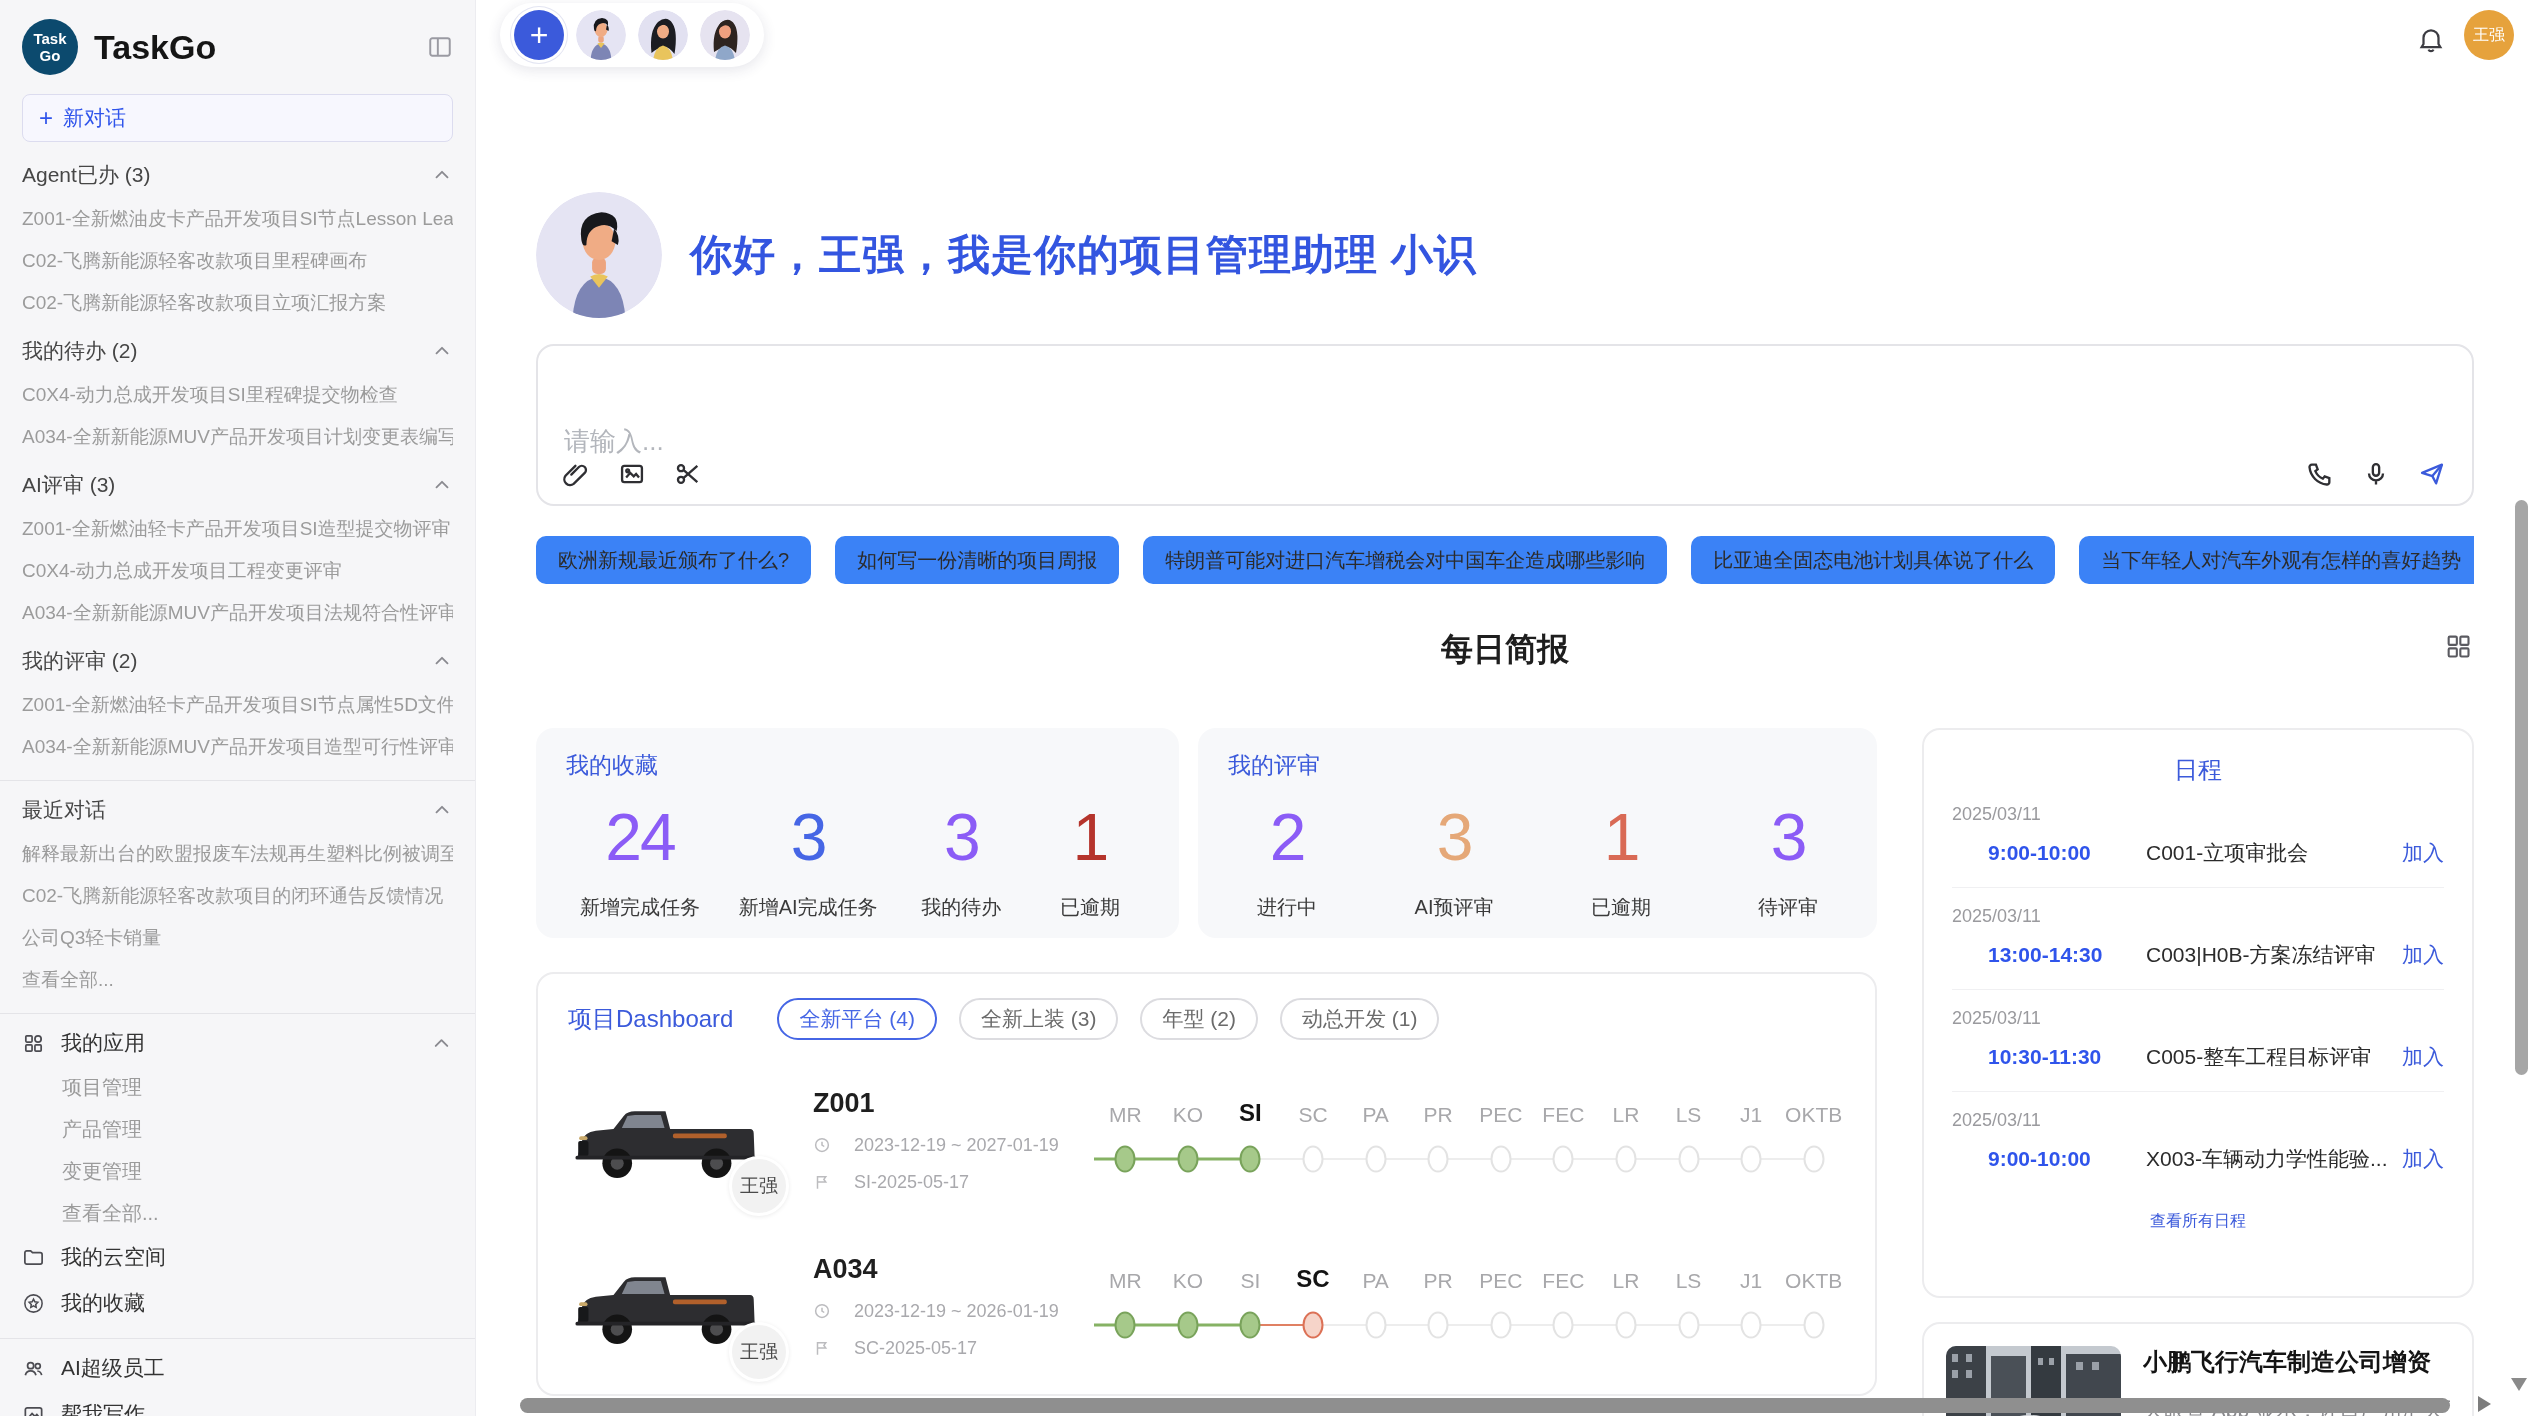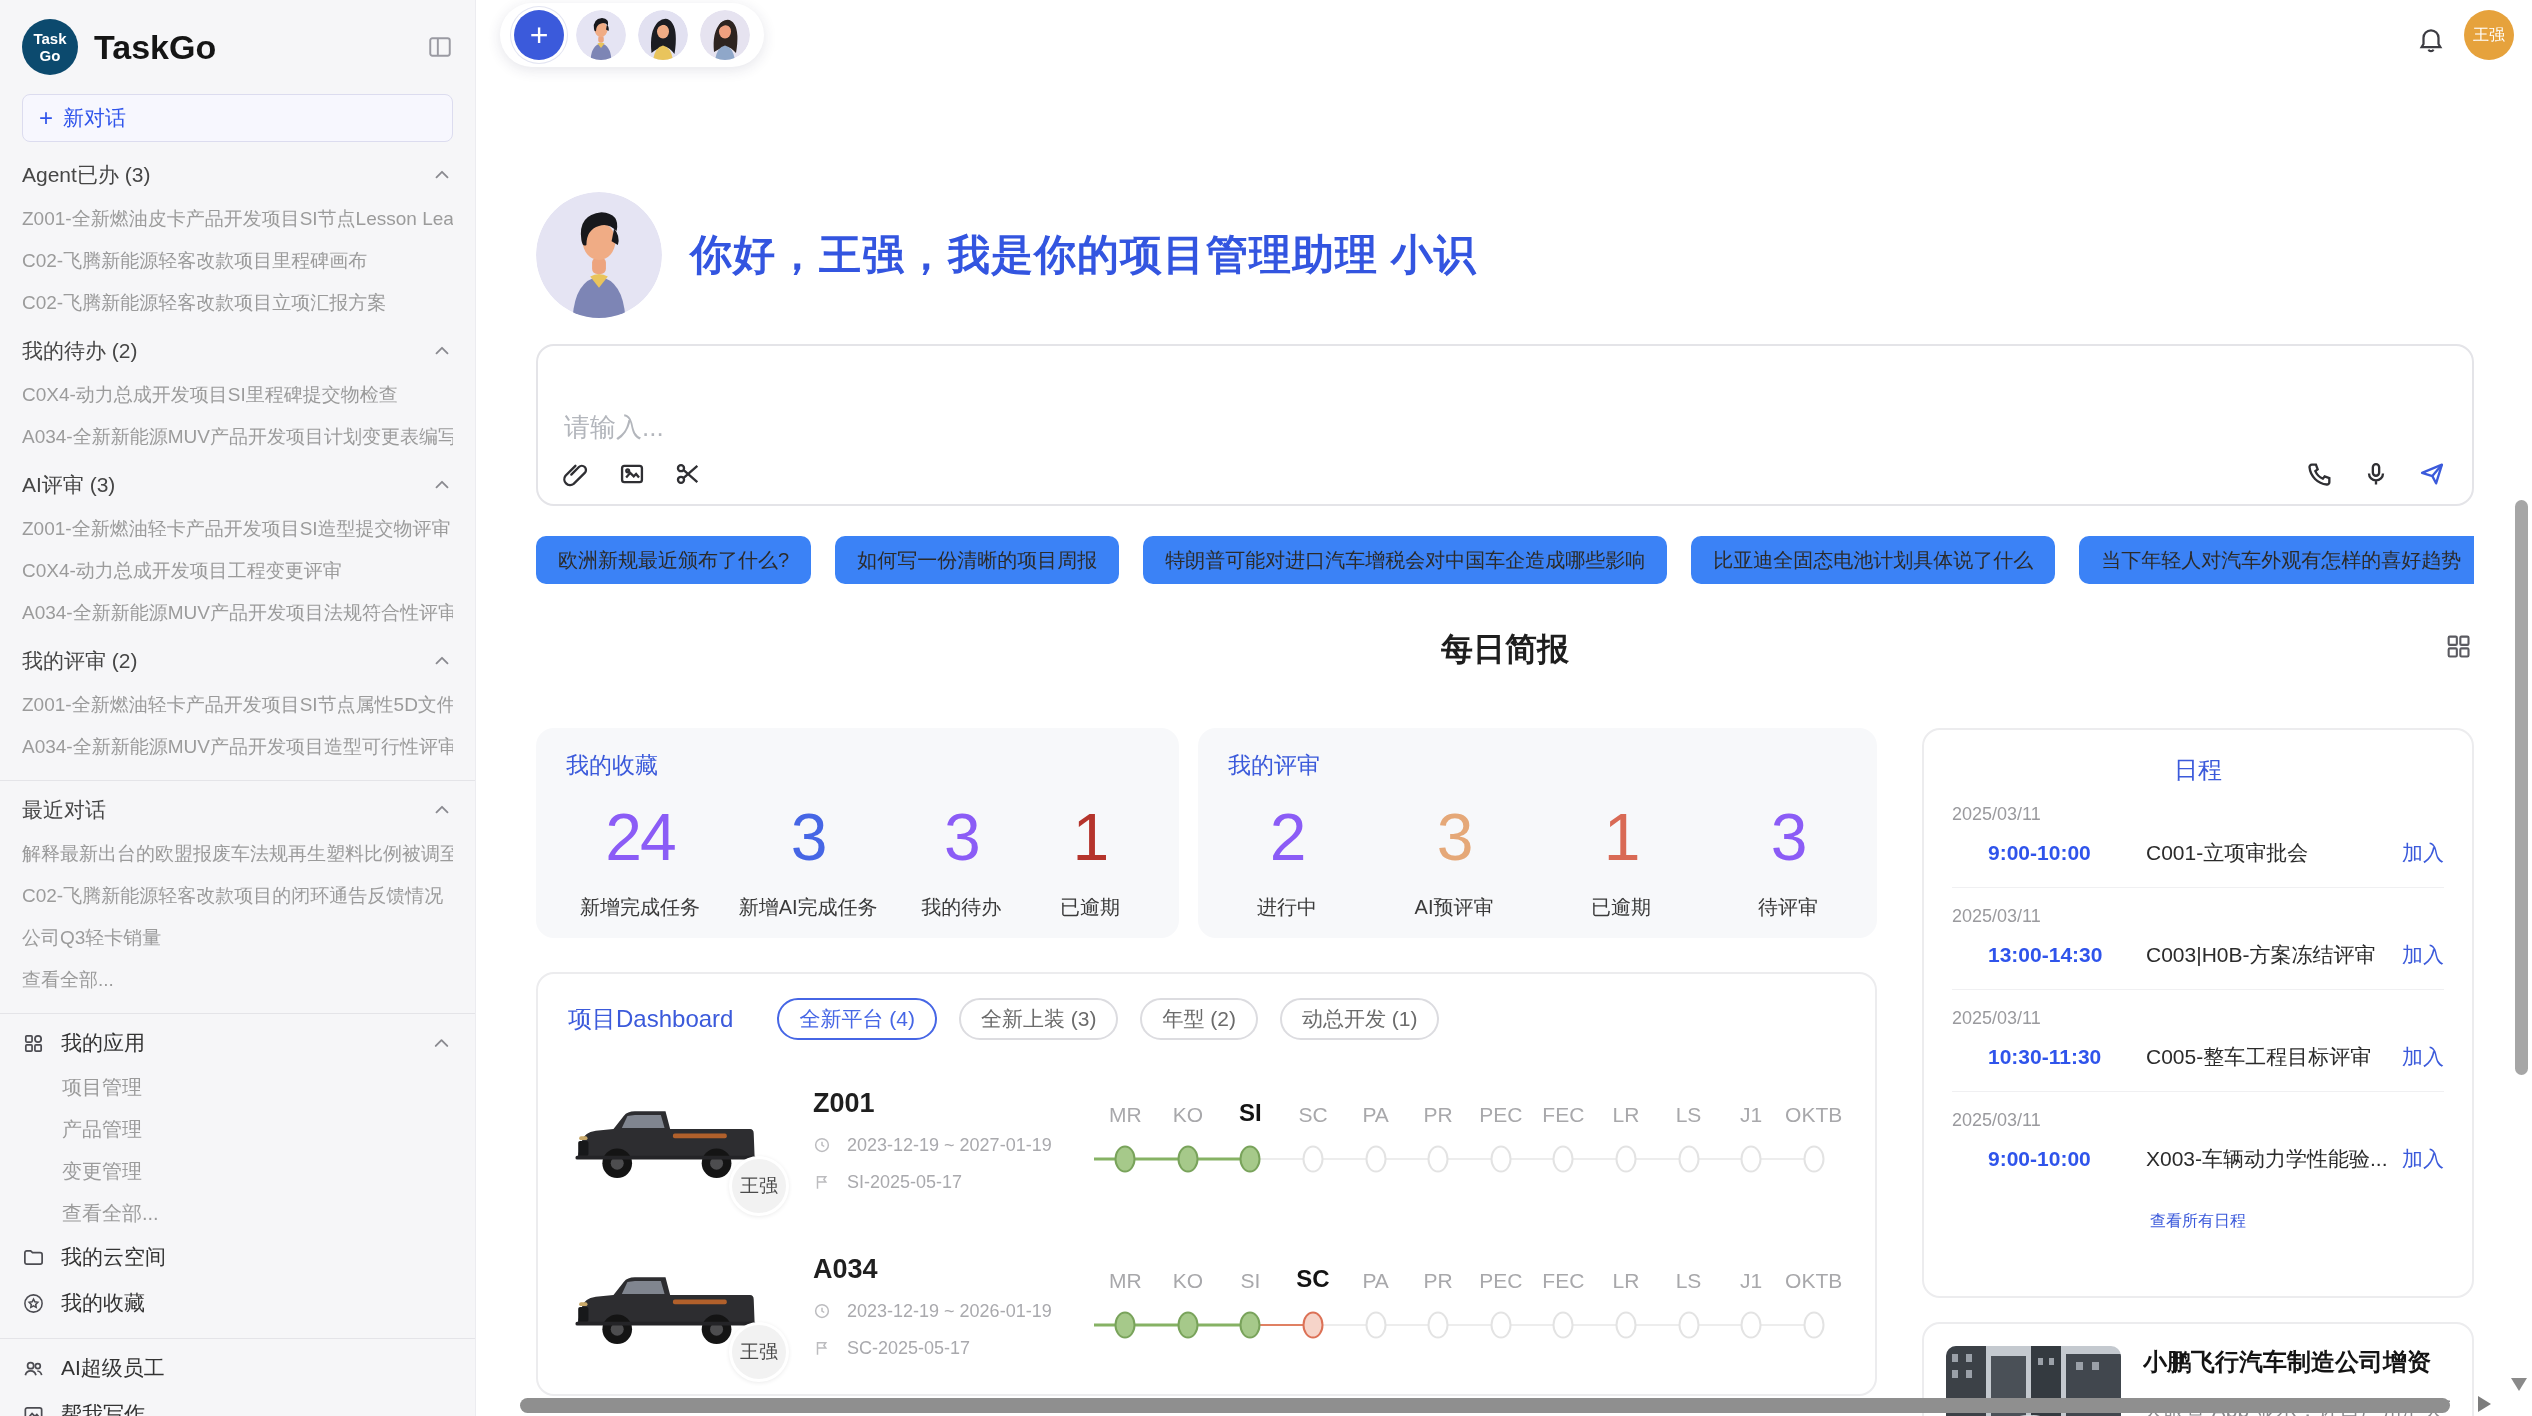--- a/index.html
+++ b/index.html
@@ -52,21 +52,21 @@
 
   .content { position:absolute; left:0; top:0; width:100%; padding:192px 58px 0 60px; }
 
   .hero { display:flex; align-items:center; gap:28px; }
   .hero-avatar { width:126px; height:126px; border-radius:50%; overflow:hidden; flex:none; }
   .hero-avatar svg { width:100%; height:100%; display:block; }
   .hero h1 { font-size:42px; font-weight:700; color:#3355e0; letter-spacing:1px; }
 
   .composer { margin-top:26px; height:162px; border:2px solid #e4e4e8; border-radius:18px;
     position:relative; background:#fff; }
-  .composer .ph { position:absolute; left:26px; top:64px; font-size:26px; color:#b3b6bc; }
+  .composer .ph { position:absolute; left:26px; top:78px; font-size:26px; color:#b3b6bc; }
   .composer .left-tools { position:absolute; left:24px; bottom:16px; display:flex; gap:28px; }
   .composer .right-tools { position:absolute; right:26px; bottom:16px; display:flex; gap:28px; align-items:center; }
   .tool { color:#2f2f33; cursor:pointer; background:none; border:none; display:flex; }
   .tool svg { width:28px; height:28px; }
   .tool.send { color:#3b5adb; }
 
   .chips { margin-top:30px; display:flex; gap:24px; overflow:hidden; }
   .chip { background:#3b82f6; border-radius:10px; height:48px; display:flex; align-items:center;
     padding:0 22px; font-size:20px; color:#2b2b2b; white-space:nowrap; cursor:pointer; flex:none; }
 
@@ -100,21 +100,21 @@
   .filter.active { border-color:#4666e5; color:#4666e5; }
 
   .proj-row { display:flex; align-items:center; margin-top:34px; }
   .proj-car { width:205px; height:132px; position:relative; flex:none; }
   .proj-car > svg { width:195px; height:120px; }
   .owner-badge { position:absolute; right:-16px; bottom:-10px; width:60px; height:60px; border-radius:50%;
     background:#f2f2f2; border:3px solid #fff; display:flex; align-items:center; justify-content:center;
     font-size:19px; color:#4a4a4a; box-shadow:0 1px 4px rgba(0,0,0,.08); }
   .proj-info { width:265px; margin-left:40px; flex:none; }
   .proj-code { font-size:27px; font-weight:700; color:#1f1f1f; }
-  .proj-meta { display:flex; align-items:center; gap:16px; margin-top:16px; color:#a9a9ad; font-size:18px; white-space:nowrap; }
+  .proj-meta { display:flex; align-items:center; gap:23px; margin-top:16px; color:#a9a9ad; font-size:18px; white-space:nowrap; }
   .proj-meta svg { width:18px; height:18px; flex:none; color:#bcbcbf; }
   .timeline { flex:1; margin-left:16px; }
   .ms-labels { display:grid; grid-template-columns:repeat(12,1fr); text-align:center; }
   .ms-label { font-size:21px; color:#a8a8ab; align-self:end; }
   .ms-label.active { color:#141414; font-weight:700; font-size:24px; }
   .ms-track { position:relative; height:44px; margin-top:10px; }
   .ms-line { position:absolute; top:50%; height:2px; background:#ededed; left:0; right:4%; transform:translateY(-50%); }
   .ms-line.done { background:#86b264; height:3px; right:auto; }
   .ms-line.over { background:#e08063; height:2px; right:auto; }
   .ms-dot { position:absolute; top:50%; transform:translate(-50%,-50%); width:21px; height:27px;

